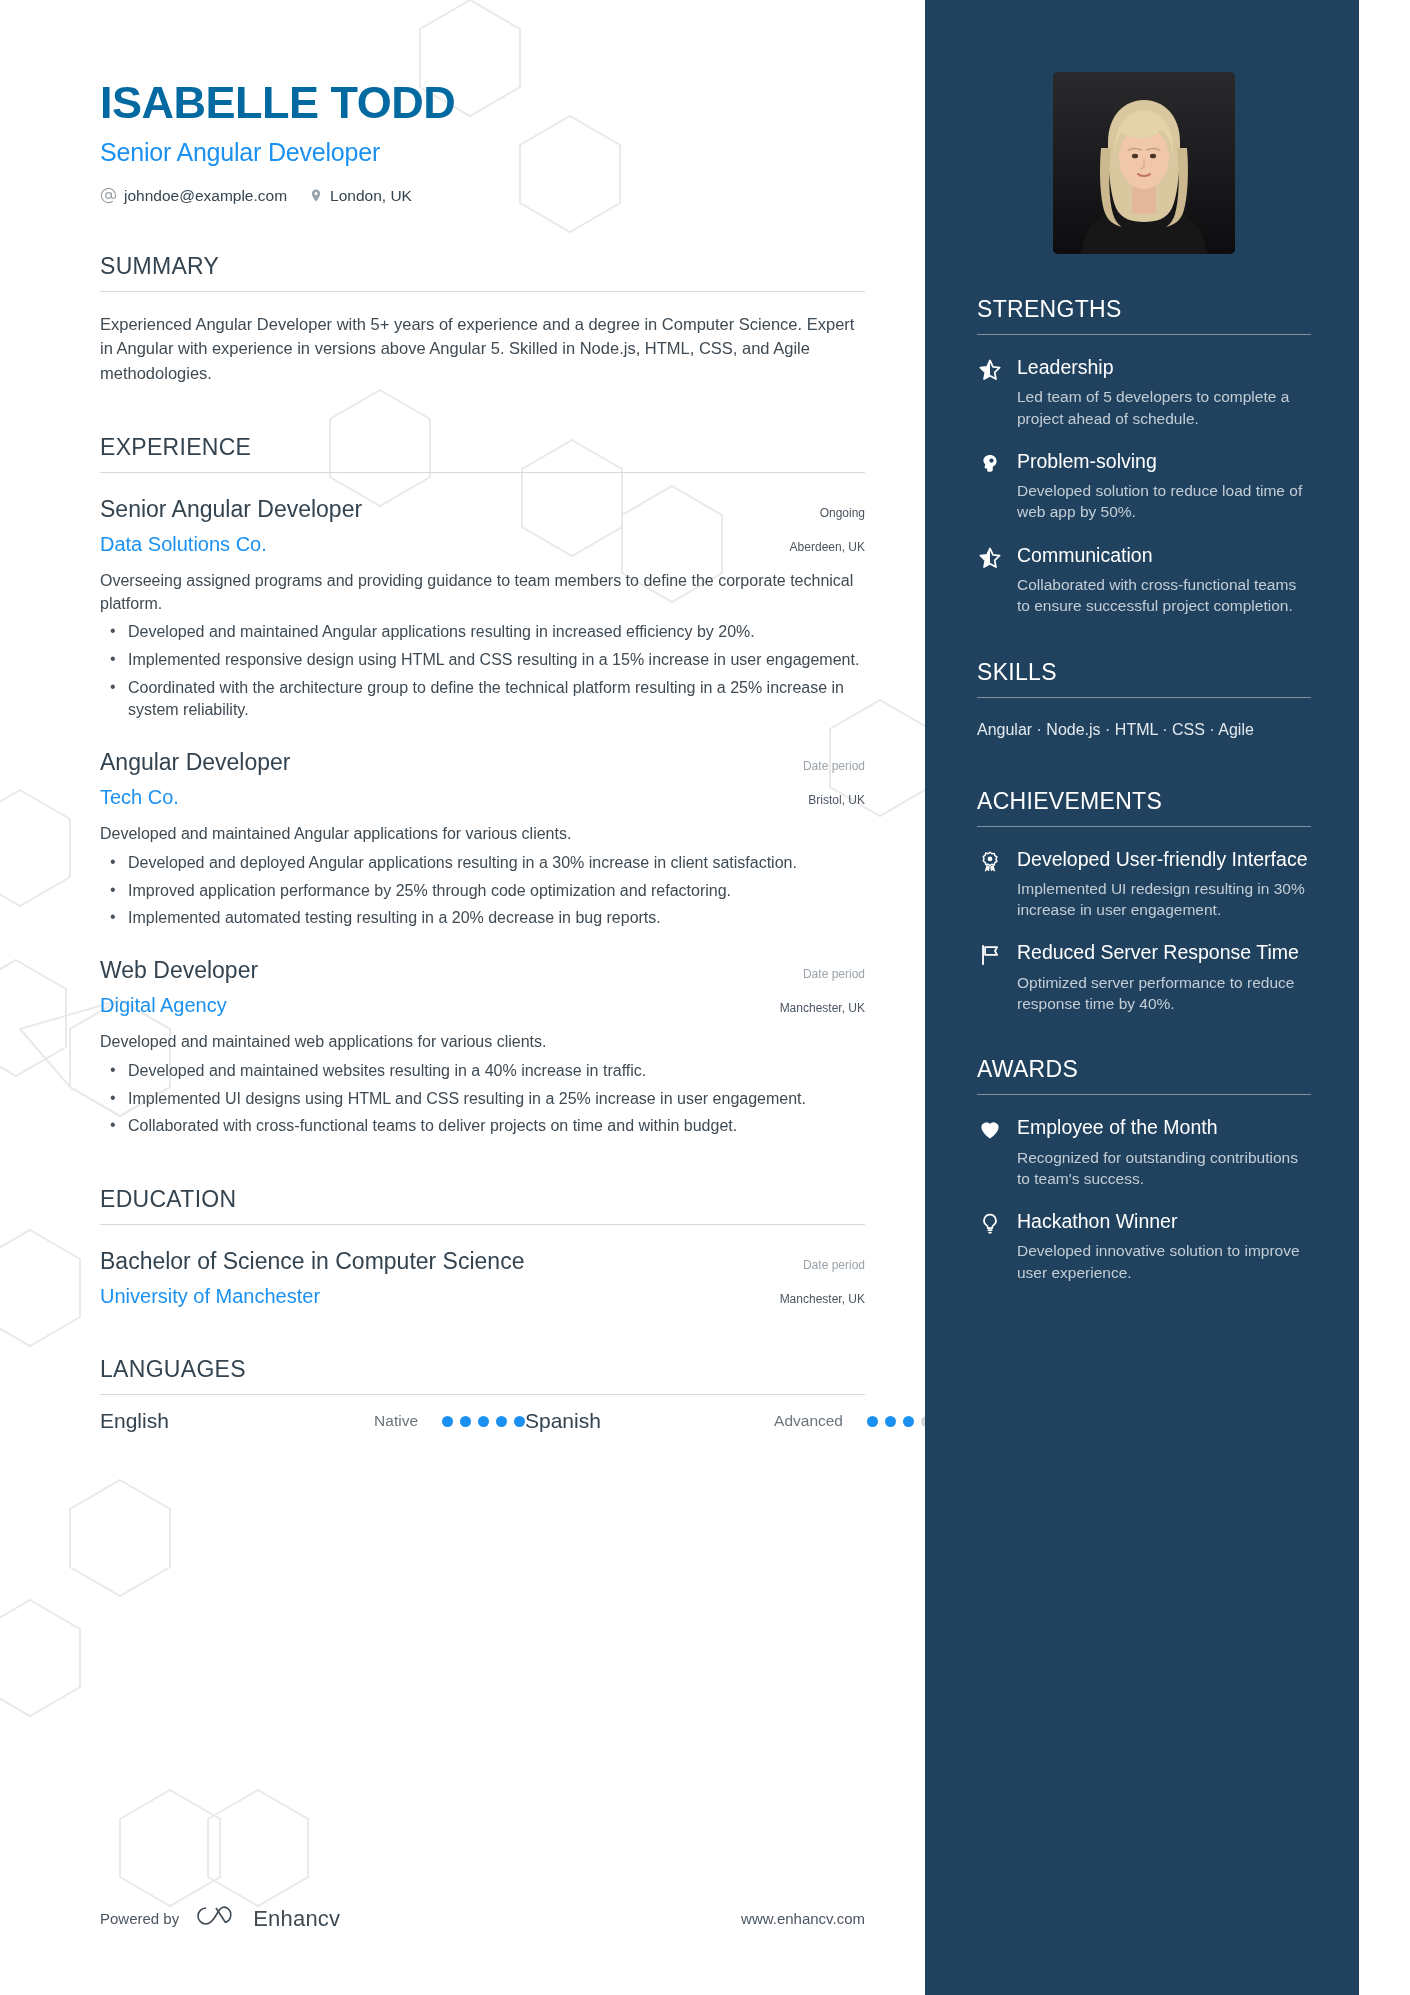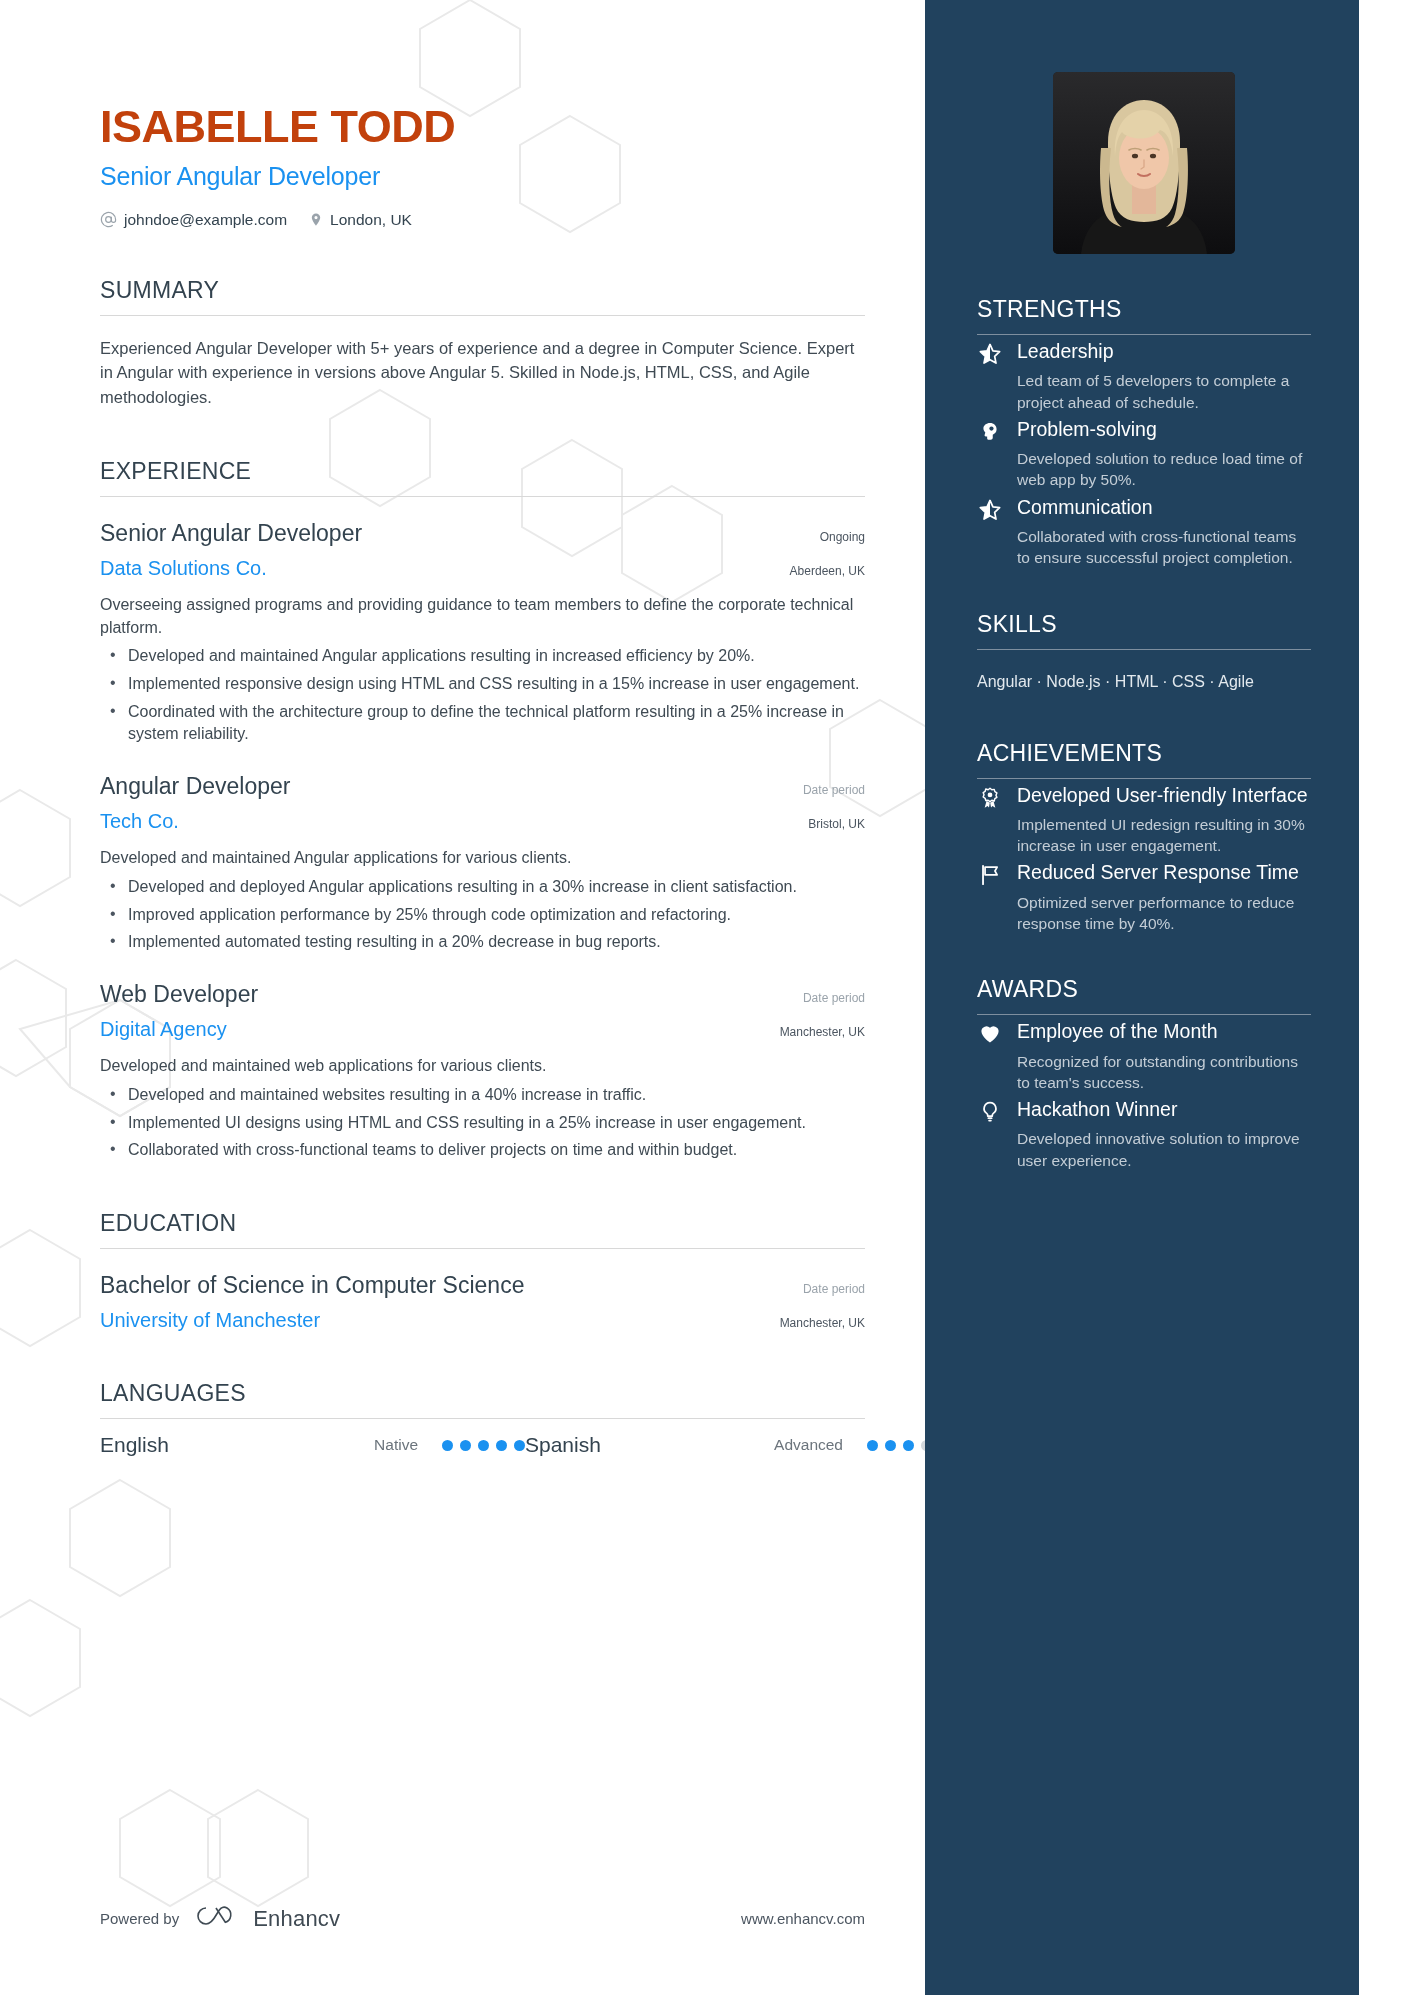--- a/index.html
+++ b/index.html
@@ -40,23 +40,23 @@
     z-index: 2;
     width: 925px;
     height: 1995px;
     padding: 70px 60px 0 100px;
   }
 
   .name {
     font-size: 45px;
     font-weight: 700;
     letter-spacing: -0.5px;
-    color: #c2410c;
+    color: #0369a1;
     line-height: 1.1;
-    margin-top: 32px;
+    margin-top: 8px;
   }
 
   .headline {
     font-size: 25px;
     color: #1a91f0;
     margin-top: 10px;
     font-weight: 400;
     letter-spacing: -0.2px;
   }
 
@@ -222,21 +222,21 @@
   .r-section { margin-top: 42px; }
   .r-title {
     font-size: 23px;
     font-weight: 400;
     letter-spacing: 0.3px;
     color: #ffffff;
     padding-bottom: 11px;
     border-bottom: 1px solid #7e8f9f;
   }
 
-  .r-item { display: flex; gap: 14px; margin-top: 4px; }
+  .r-item { display: flex; gap: 14px; margin-top: 20px; }
   .r-icon {
     width: 26px;
     flex-shrink: 0;
     padding-top: 4px;
     display: flex;
     justify-content: center;
   }
   .r-body { flex: 1; }
   .r-item-title {
     font-size: 19.5px;

